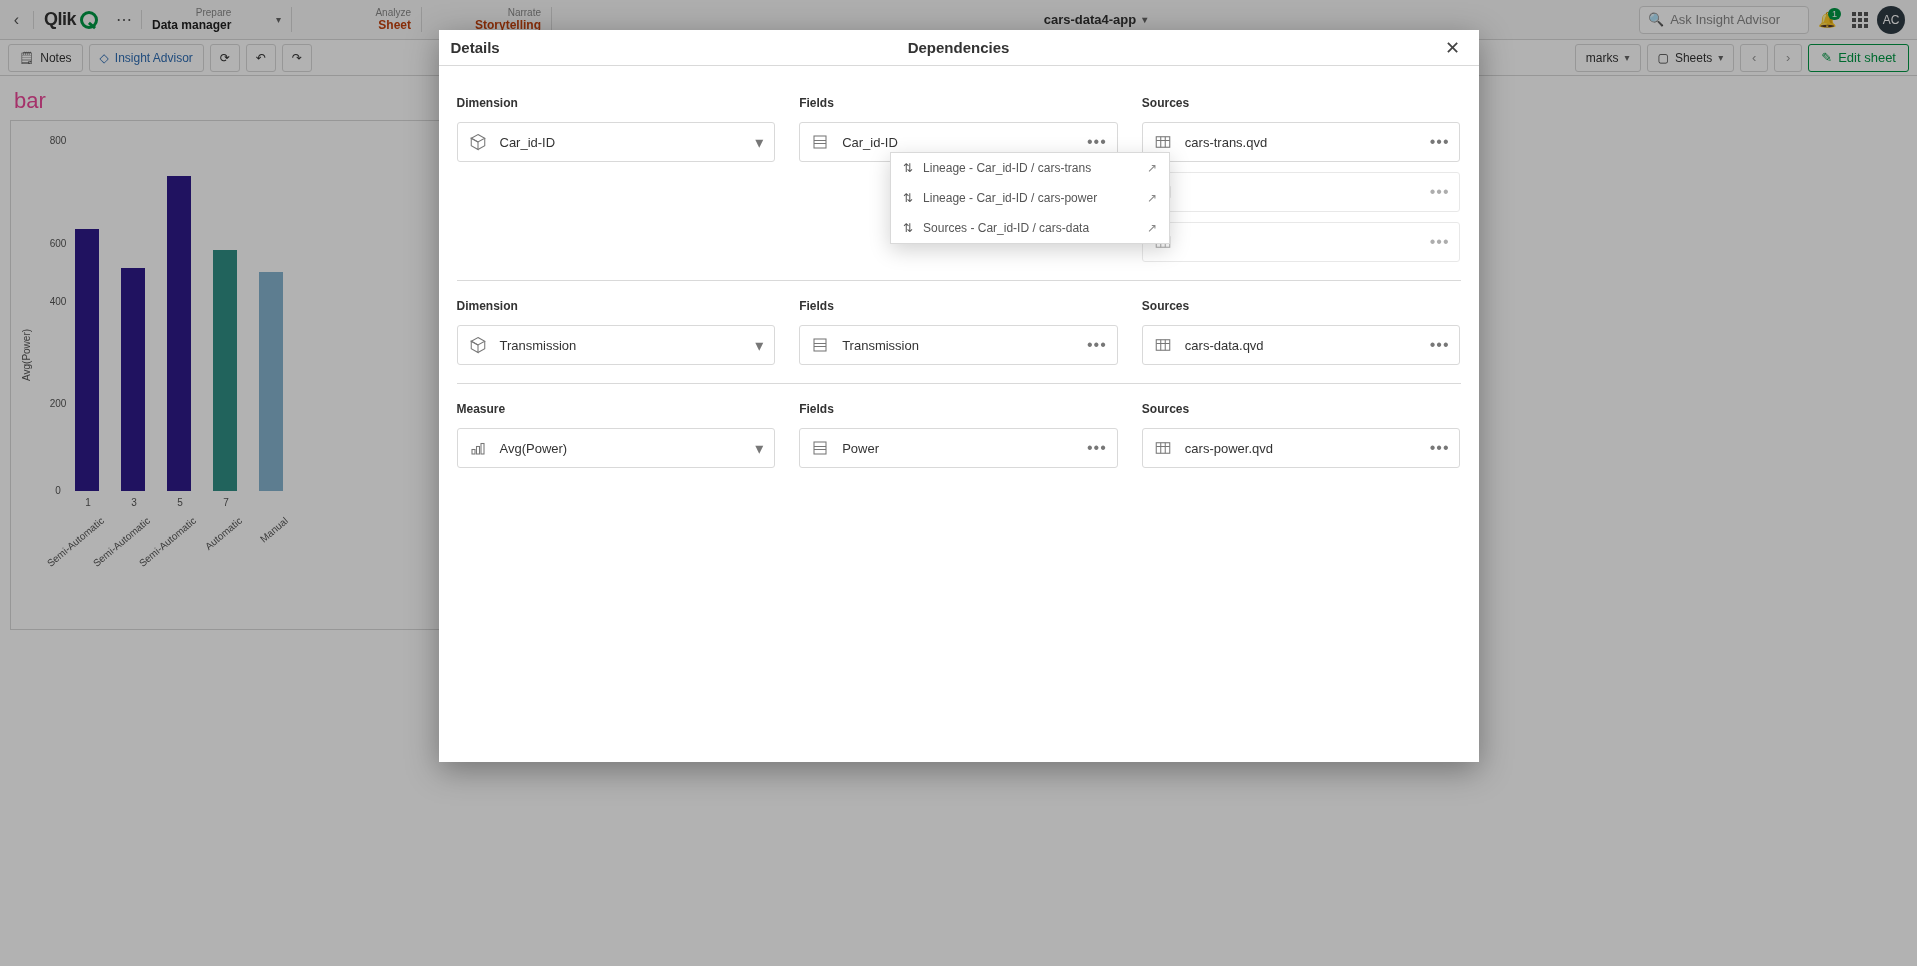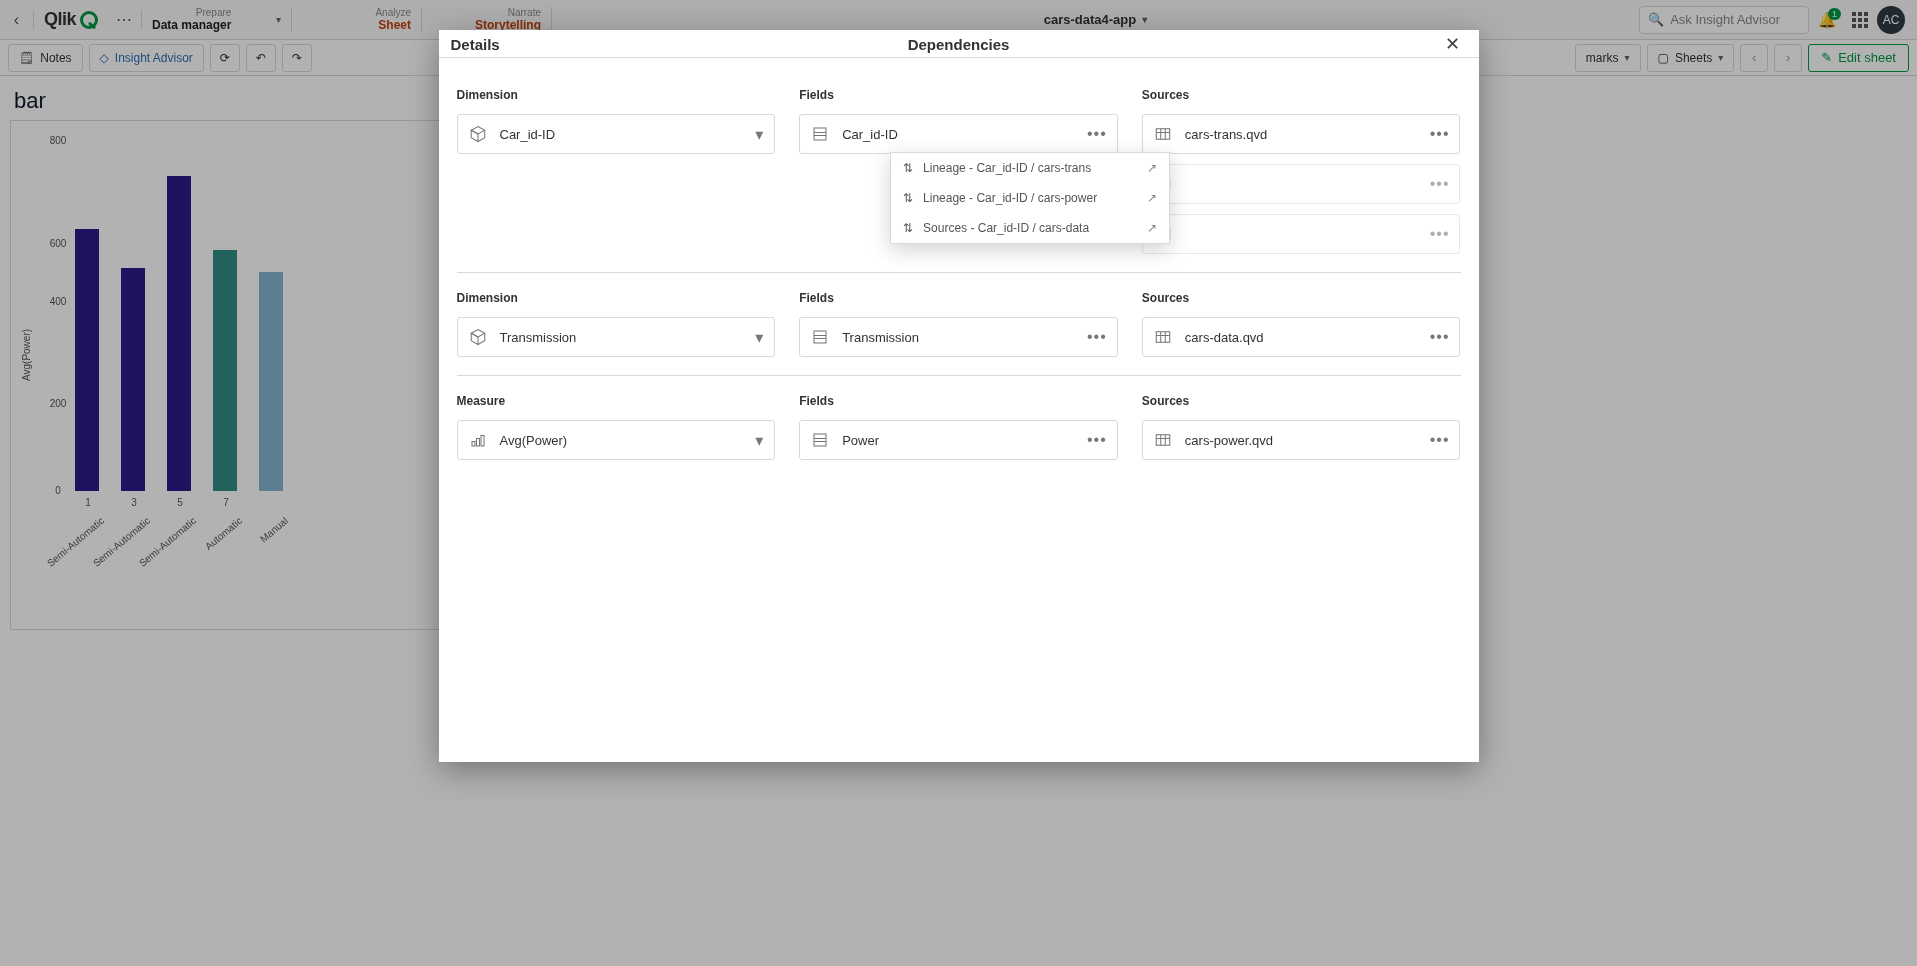--- a/index.html
+++ b/index.html
@@ -99,21 +99,21 @@
   .tbtn.blue { color:var(--accent); }
   .tbtn.icononly { width:30px; padding:0; justify-content:center; }
   .nav-arrow { width:28px; height:28px; display:flex; align-items:center; justify-content:center;
     border:1px solid var(--border); border-radius:3px; color:#999; cursor:default; }
   .edit-btn {
     height:28px; border:1px solid var(--brand-green); color:var(--brand-green);
     display:flex; align-items:center; gap:6px; padding:0 12px; border-radius:3px; cursor:pointer;
   }
   
   .canvas-area { position:relative; padding:8px 10px; }
-  .vis-title { font-size:22px; color:#0f172a; margin:4px 0 6px 4px; }
+  .vis-title { font-size:22px; color:#ec4899; margin:4px 0 6px 4px; }
   .vis-frame { border:1px solid var(--border); height:510px; width:580px; position:relative; }
   .chart { position:absolute; left:54px; top:20px; }
   .ylabel {
     position:absolute; left:10px; top:260px; transform:rotate(-90deg);
     transform-origin:left top; font-size:10px; color:#555;
   }
   .yaxis-tick { position:absolute; left:34px; font-size:10px; color:#555; text-align:center; width:26px; }
   .barrect { position:absolute; bottom:0; width:24px; background:var(--bar-blue); }
   .xlab {
     position:absolute; font-size:10px; color:#555; transform:rotate(-40deg);
@@ -123,21 +123,21 @@
   .overlay {
     position:absolute; inset:0; background:var(--overlay); display:flex;
     align-items:flex-start; justify-content:center;
   }
   .dialog {
     margin-top:30px; width:1040px; height:732px; background:#fff;
     box-shadow:0 8px 30px rgba(0,0,0,.35); display:flex; flex-direction:column;
   }
   .dlg-header {
     display:grid; grid-template-columns:1fr 1fr 1fr; align-items:center;
-    height:28px; border-bottom:1px solid var(--border); padding:0 12px;
+    height:36px; border-bottom:1px solid var(--border); padding:0 12px;
   }
   .dlg-title { font-weight:700; font-size:15px; }
   .dlg-center { display:flex; justify-content:center; }
   .dlg-close { display:flex; justify-content:flex-end; }
   .x-btn {
     width:28px; height:28px; display:flex; align-items:center; justify-content:center;
     cursor:pointer; font-size:18px; color:#444;
   }
   .dlg-body { flex:1; overflow:auto; padding:12px 18px; }
   .dep-row {

